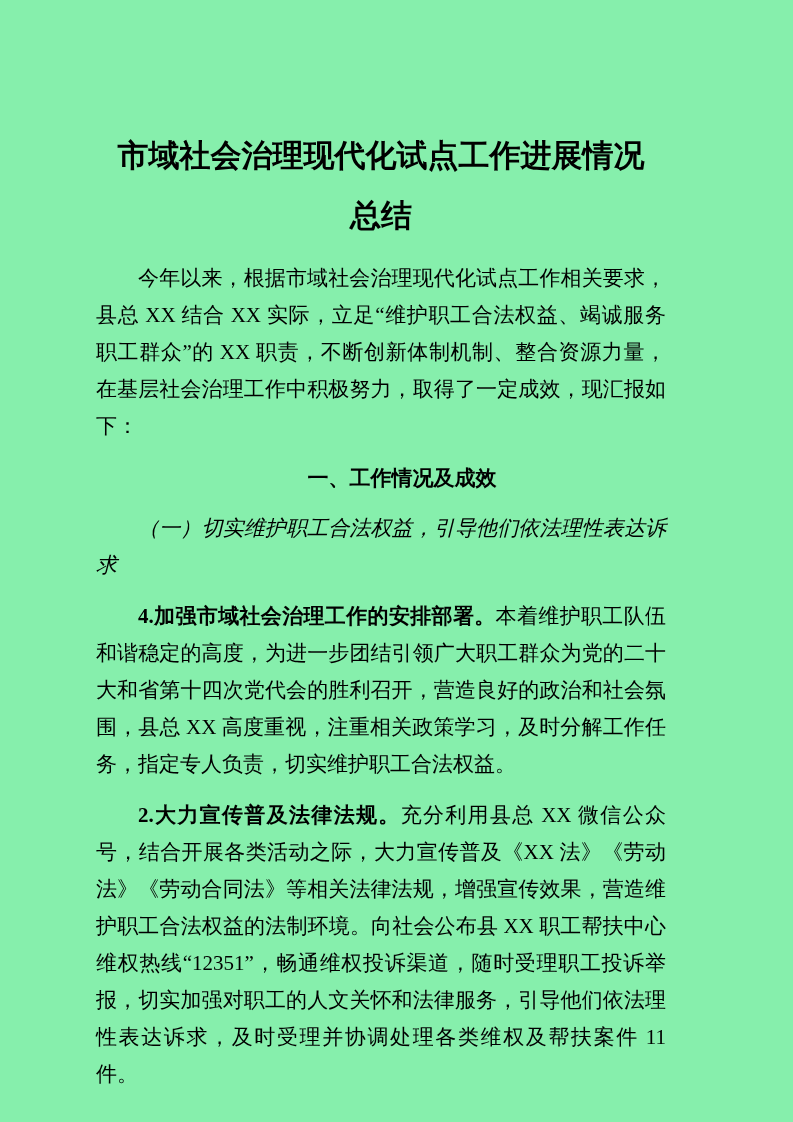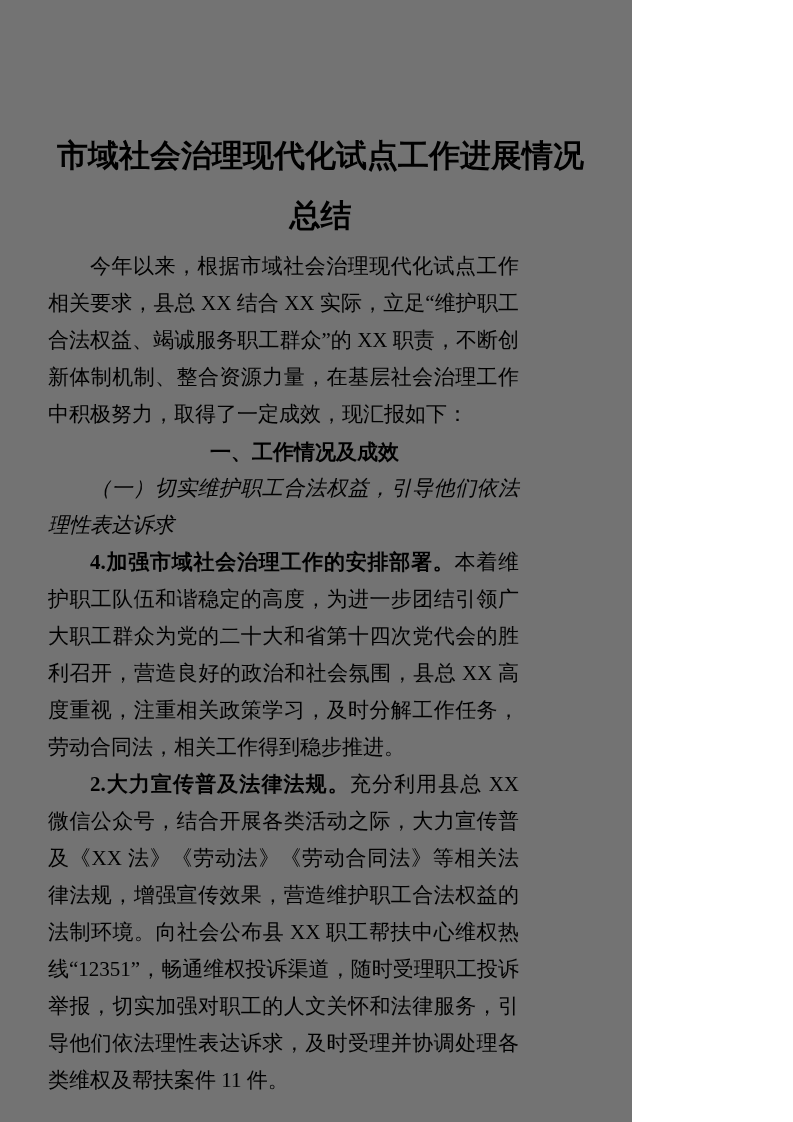--- a/index.html
+++ b/index.html
@@ -2,42 +2,42 @@
 <html lang="zh"><head>
 <meta charset="utf-8">
 <style>
   html, body {
     margin: 0;
     padding: 0;
     background: #ffffff;
   }
   .page {
     position: relative;
-    width: 632px;
+    width: 793px;
     height: 1122px;
-    background: #737373;
+    background: #86efac;
     box-sizing: border-box;
-    padding: 126px 113px 0 48px;
+    padding: 126px 113px 0 82px;
     color: #000000;
     overflow: hidden;
   }
   .doc-title {
     font-family: "Liberation Sans", "DejaVu Sans", sans-serif;
     font-weight: bold;
     font-size: 31px;
     line-height: 60px;
     text-align: center;
     width: 545px;
     margin: 0 auto 2px auto;
     letter-spacing: 0px;
   }
   .body-para, .h-section, .h-sub {
     font-size: 21px;
     line-height: 37px;
-    margin: 0;
+    margin: 14px;
   }
   .body-para {
     font-family: "Liberation Serif", "DejaVu Serif", serif;
     text-align: justify;
     text-justify: inter-ideograph;
     text-indent: 2em;
   }
   .h-section {
     font-family: "Liberation Sans", "DejaVu Sans", sans-serif;
     font-weight: bold;
@@ -62,17 +62,17 @@
 <div class="page">
 
   <h1 class="doc-title">市域社会治理现代化试点工作进展情况总结</h1>
 
   <p class="body-para">今年以来，根据市域社会治理现代化试点工作相关要求，县总 XX 结合 XX 实际，立足“维护职工合法权益、竭诚服务职工群众”的 XX 职责，不断创新体制机制、整合资源力量，在基层社会治理工作中积极努力，取得了一定成效，现汇报如下：</p>
 
   <h2 class="h-section">一、工作情况及成效</h2>
 
   <h3 class="h-sub">（一）切实维护职工合法权益，引导他们依法理性表达诉求</h3>
 
-  <p class="body-para"><span class="lead">4.加强市域社会治理工作的安排部署。</span><span>本着维护职工队伍和谐稳定的高度，为进一步团结引领广大职工群众为党的二十大和省第十四次党代会的胜利召开，营造良好的政治和社会氛围，县总 XX 高度重视，注重相关政策学习，及时分解工作任务，劳动合同法，相关工作得到稳步推进。</span></p>
+  <p class="body-para"><span class="lead">4.加强市域社会治理工作的安排部署。</span><span>本着维护职工队伍和谐稳定的高度，为进一步团结引领广大职工群众为党的二十大和省第十四次党代会的胜利召开，营造良好的政治和社会氛围，县总 XX 高度重视，注重相关政策学习，及时分解工作任务，指定专人负责，切实维护职工合法权益。</span></p>
 
   <p class="body-para"><span class="lead">2.大力宣传普及法律法规。</span><span>充分利用县总 XX 微信公众号，结合开展各类活动之际，大力宣传普及《XX 法》《劳动法》《劳动合同法》等相关法律法规，增强宣传效果，营造维护职工合法权益的法制环境。向社会公布县 XX 职工帮扶中心维权热线“12351”，畅通维权投诉渠道，随时受理职工投诉举报，切实加强对职工的人文关怀和法律服务，引导他们依法理性表达诉求，及时受理并协调处理各类维权及帮扶案件 11 件。</span></p>
 
 </div>
 
 </body></html>

